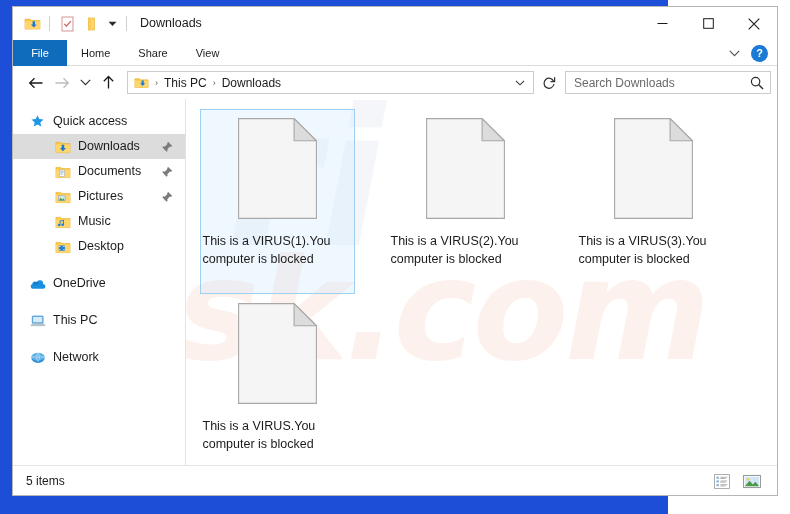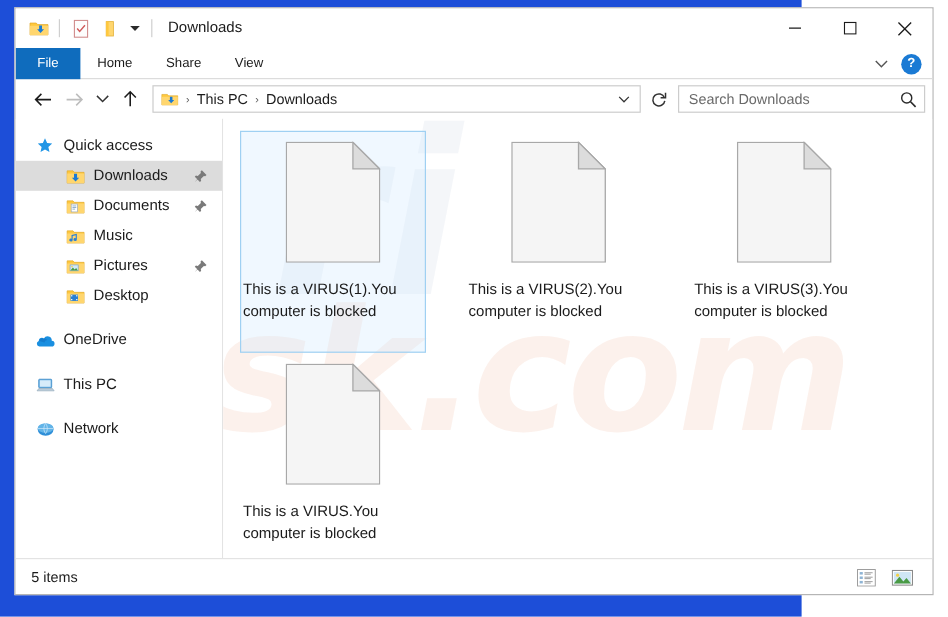--- a/index.html
+++ b/index.html
@@ -471,42 +471,42 @@
               <path d="M7.2 0.9l3.9 3.9-1.1 1.1-1.1-.3-2.6 2.6.35 1.5-1 1-2.3-2.3L0.9 11.1l2.7-2.5-2.3-2.3 1-1 1.5.35L6.4 3.1l-.3-1.1z" fill="#7a7a7a"></path>
             </svg>
           </span>
         </div>
 
         <div class="nav-row child">
           <span class="nav-ico">
             <svg width="16" height="16" viewBox="0 0 17 17">
               <path d="M1 3.6h5.2l1.2 1.3H16v9.5H1z" fill="#ffc83d" stroke="#e0a92b" stroke-width="0.6"></path>
               <path d="M1 5.9h15v8.5H1z" fill="#ffd66e"></path>
-              <path d="M9.6 6.2v5.1a1.5 1.3 0 1 1-1-1.2V7.4l-2.7.7v3.6a1.5 1.3 0 1 1-1-1.2V7.3z" fill="#2a7fd4"></path>
-            </svg>
-          </span>
-          <span class="nav-label">Music</span>
-        </div>
-
-        <div class="nav-row child">
-          <span class="nav-ico">
-            <svg width="16" height="16" viewBox="0 0 17 17">
-              <path d="M1 3.6h5.2l1.2 1.3H16v9.5H1z" fill="#ffc83d" stroke="#e0a92b" stroke-width="0.6"></path>
-              <path d="M1 5.9h15v8.5H1z" fill="#ffd66e"></path>
               <rect x="3.6" y="7.2" width="7.2" height="5.2" fill="#cfe9f8" stroke="#7da2c6" stroke-width="0.6"></rect>
               <path d="M3.9 12.1l2.2-2.7 1.6 1.9 1.3-1.4 1.5 2.2z" fill="#4a9a45"></path>
               <circle cx="5.3" cy="8.6" r="0.75" fill="#f5d34a"></circle>
             </svg>
           </span>
           <span class="nav-label">Pictures</span>
           <span class="pin">
             <svg width="12" height="12" viewBox="0 0 12 12">
               <path d="M7.2 0.9l3.9 3.9-1.1 1.1-1.1-.3-2.6 2.6.35 1.5-1 1-2.3-2.3L0.9 11.1l2.7-2.5-2.3-2.3 1-1 1.5.35L6.4 3.1l-.3-1.1z" fill="#7a7a7a"></path>
             </svg>
           </span>
+        </div>
+
+        <div class="nav-row child">
+          <span class="nav-ico">
+            <svg width="16" height="16" viewBox="0 0 17 17">
+              <path d="M1 3.6h5.2l1.2 1.3H16v9.5H1z" fill="#ffc83d" stroke="#e0a92b" stroke-width="0.6"></path>
+              <path d="M1 5.9h15v8.5H1z" fill="#ffd66e"></path>
+              <path d="M9.6 6.2v5.1a1.5 1.3 0 1 1-1-1.2V7.4l-2.7.7v3.6a1.5 1.3 0 1 1-1-1.2V7.3z" fill="#2a7fd4"></path>
+            </svg>
+          </span>
+          <span class="nav-label">Music</span>
         </div>
 
         <div class="nav-row child">
           <span class="nav-ico">
             <svg width="16" height="16" viewBox="0 0 17 17">
               <path d="M1 3.6h5.2l1.2 1.3H16v9.5H1z" fill="#ffc83d" stroke="#e0a92b" stroke-width="0.6"></path>
               <path d="M1 5.9h15v8.5H1z" fill="#ffd66e"></path>
               <rect x="4" y="6.9" width="6.6" height="5.6" fill="#2a7fd4"></rect>
               <rect x="4.5" y="7.4" width="1.1" height="1.1" fill="#ffffff"></rect>
               <rect x="4.5" y="10.8" width="1.1" height="1.1" fill="#ffffff"></rect>

